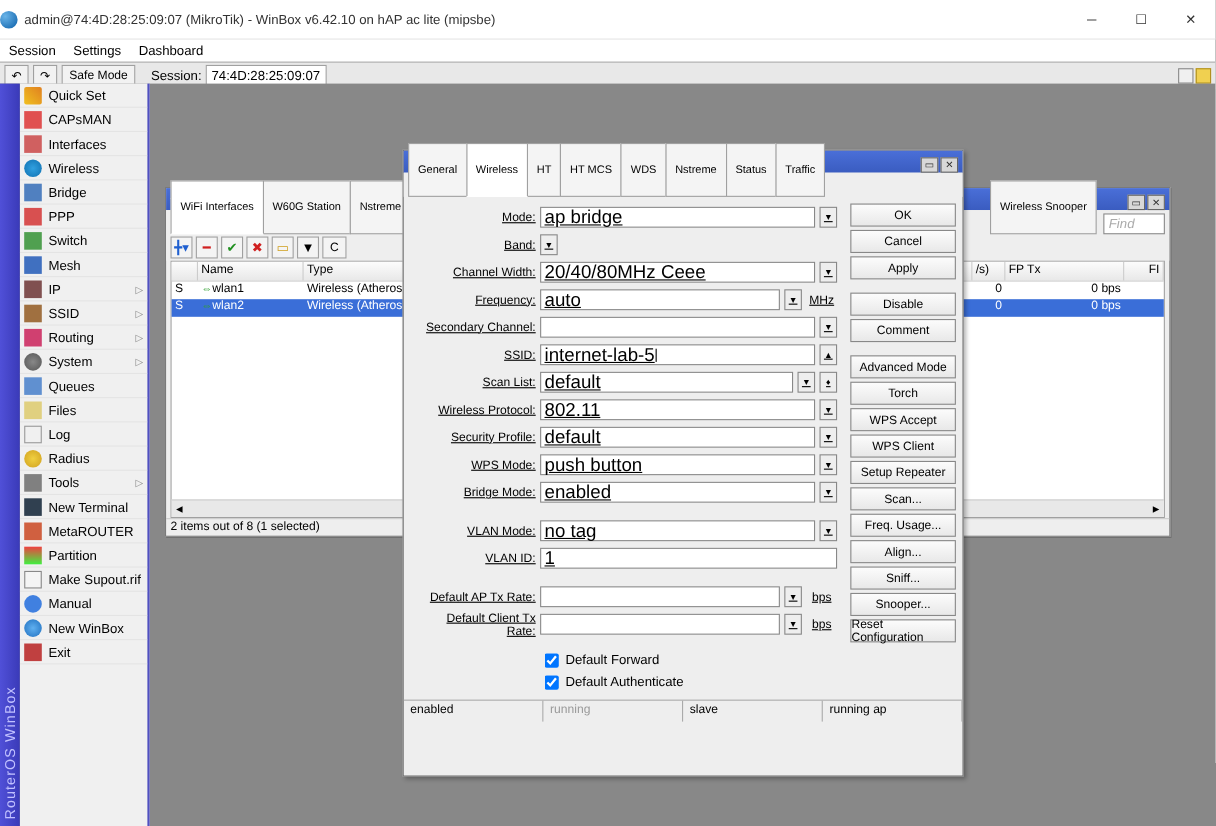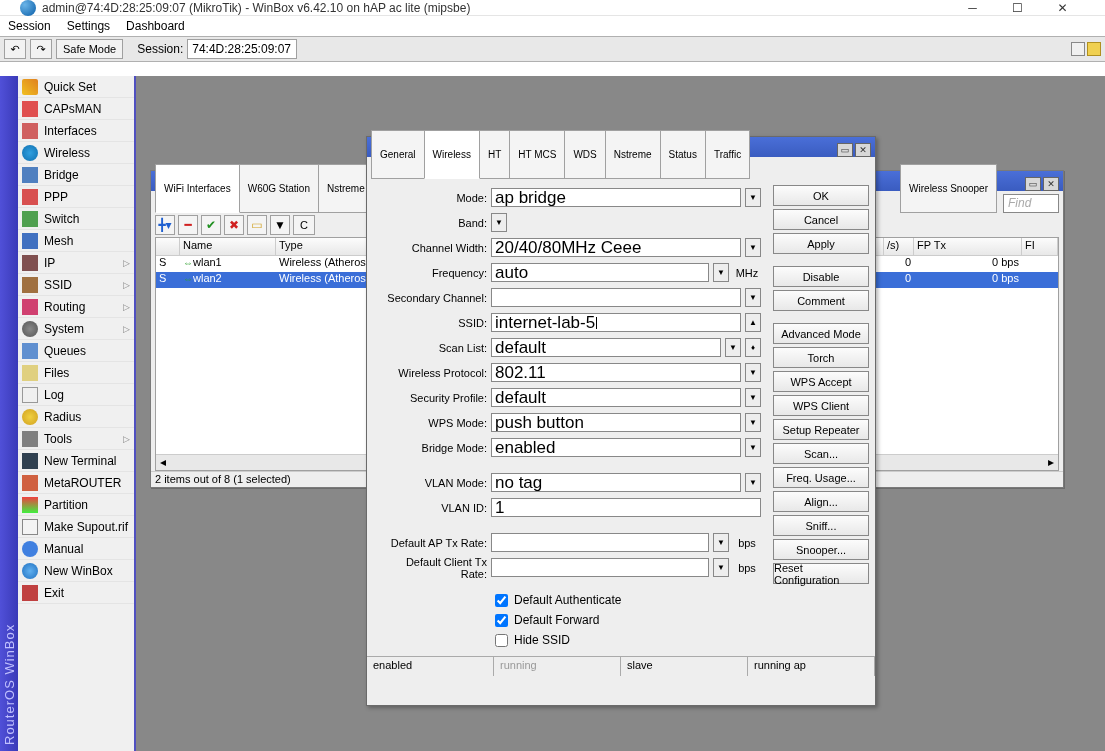--- a/index.html
+++ b/index.html
@@ -1,17 +1,17 @@
 <!DOCTYPE html>
 <html><head>
 <meta charset="utf-8">
 <style>
 *{box-sizing:border-box;margin:0;padding:0;font-family:"Segoe UI",Tahoma,sans-serif;font-size:12px;}
 body{background:#fff;overflow:hidden;width:1105px;height:751px;position:relative;}
-.titlebar{height:16px;background:#fff;display:flex;align-items:center;padding:0 20px;border-bottom:1px solid #e5e5e5;}
+.titlebar{height:36px;background:#fff;display:flex;align-items:center;padding:0 0;border-bottom:1px solid #e5e5e5;}
 .titlebar .t-icon{width:16px;height:16px;margin-right:6px;background:radial-gradient(circle at 30% 30%,#6ab4e8,#0a5ea8);border-radius:50%;}
 .titlebar .t-text{flex:1;color:#333;}
 .titlebar .win-btn{width:45px;height:28px;display:flex;align-items:center;justify-content:center;color:#333;}
 .menubar{height:20px;display:flex;align-items:center;padding:0 8px;gap:16px;}
 .menubar span{color:#000;}
 .toolbar{height:26px;background:#e8e8e8;border-top:1px solid #b0b0b0;border-bottom:1px solid #b0b0b0;display:flex;align-items:center;padding:0 4px;gap:4px;}
 .t-btn{height:20px;padding:0 6px;background:#f2f2f2;border:1px solid #a0a0a0;display:flex;align-items:center;justify-content:center;font-size:11px;}
 .t-btn.icon-only{width:22px;padding:0;}
 .session-box{height:20px;background:#fff;border:1px solid #a0a0a0;padding:0 4px;display:flex;align-items:center;min-width:110px;}
 .lock-icons{margin-left:auto;display:flex;gap:2px;}
@@ -38,21 +38,21 @@
 .th-row{display:flex;height:18px;background:linear-gradient(#fcfcfc,#e8e8e8);border-bottom:1px solid #ccc;}
 .th{border-right:1px solid #ccc;padding:1px 3px;font-size:11px;overflow:hidden;white-space:nowrap;}
 .td-row{display:flex;height:16px;}
 .td-row.sel{background:#3a6ed8;color:#fff;}
 .td{padding:0 3px;font-size:11px;overflow:hidden;white-space:nowrap;}
 .status-line{height:18px;border-top:1px solid #ccc;padding:1px 4px;font-size:11px;}
 
 .dialog{position:absolute;background:#eee;border:1px solid #6a6a6a;box-shadow:2px 2px 4px rgba(0,0,0,0.3);}
 .dlg-body{display:flex;padding:2px;}
 .form-col{flex:1;padding:4px 8px;}
-.form-row{display:flex;align-items:center;height:25px;gap:4px;}
+.form-row{display:flex;align-items:center;height:25px;gap:4px;text-decoration:underline;}
 .form-row label{width:110px;text-align:right;font-size:11px;}
 .form-row .inp{flex:1;height:19px;background:#fff;border:1px solid #888;padding:0 3px;font-size:17px;display:flex;align-items:center;}
 .form-row .dd{width:16px;height:19px;border:1px solid #888;background:#eee;display:flex;align-items:center;justify-content:center;font-size:8px;}
 .form-row .unit{width:28px;font-size:11px;text-align:center;}
 .btn-col{width:104px;padding:4px;display:flex;flex-direction:column;gap:3px;}
 .dlg-btn{height:21px;border:1px solid #888;background:linear-gradient(#fcfcfc,#e8e8e8);font-size:11px;display:flex;align-items:center;justify-content:center;}
 .dlg-status{height:20px;display:flex;border-top:1px solid #aaa;}
 .dlg-status .cell{border-right:1px solid #aaa;padding:2px 6px;font-size:11px;flex:1;}
 .chk-row{display:flex;align-items:center;height:20px;gap:4px;padding-left:118px;}
 .chk-row input{margin-right:2px;}
@@ -245,21 +245,21 @@
         <div class="mini-btn long">C</div>
       </div>
       <div class="table" style="margin:0 4px;height:234px;position:relative;">
         <div class="th-row">
           <div class="th" style="width:24px"></div>
           <div class="th" style="width:96px">Name</div>
           <div class="th" style="width:98px">Type</div>
           <div class="th" style="width:510px"></div>
           <div class="th" style="width:30px">/s)</div>
           <div class="th" style="width:108px;text-align:left">FP Tx</div>
-          <div class="th" style="flex:1;">FI</div>
+          <div class="th" style="flex:1;text-align:right;">FI</div>
         </div>
         <div id="wt-rows">
             <div class="td-row">
               <div class="td" style="width:24px">S</div>
               <div class="td" style="width:96px"><span class="wlan-icon">⇔</span>wlan1</div>
               <div class="td" style="width:98px">Wireless (Atheros</div>
               <div class="td" style="width:510px"></div>
               <div class="td" style="width:30px;text-align:right">0</div>
               <div class="td" style="width:108px;text-align:right">0 bps</div>
               <div class="td" style="flex:1"></div>
@@ -377,29 +377,25 @@
             </div>
             <div class="form-row">
               <label>Default Client Tx Rate:</label>
               <div class="inp"></div>
               <div class="dd">▼</div>
               <span class="unit">bps</span>
             </div>
             <div class="spacer-row"></div>
             <div class="chk-row">
               <input type="checkbox" checked="" style="">
-              <span>Default Authenticate</span>
+              <span>Default Forward</span>
             </div>
             <div class="chk-row">
               <input type="checkbox" checked="" style="">
-              <span>Default Forward</span>
-            </div>
-            <div class="chk-row">
-              <input type="checkbox" style="">
-              <span>Hide SSID</span>
+              <span>Default Authenticate</span>
             </div>
           </div>
         <div class="btn-col" id="btn-col">
             <div class="dlg-btn">OK</div>
             <div class="dlg-btn">Cancel</div>
             <div class="dlg-btn">Apply</div>
             <div style="height: 6px;"></div>
             <div class="dlg-btn">Disable</div>
             <div class="dlg-btn">Comment</div>
             <div style="height: 6px;"></div>

